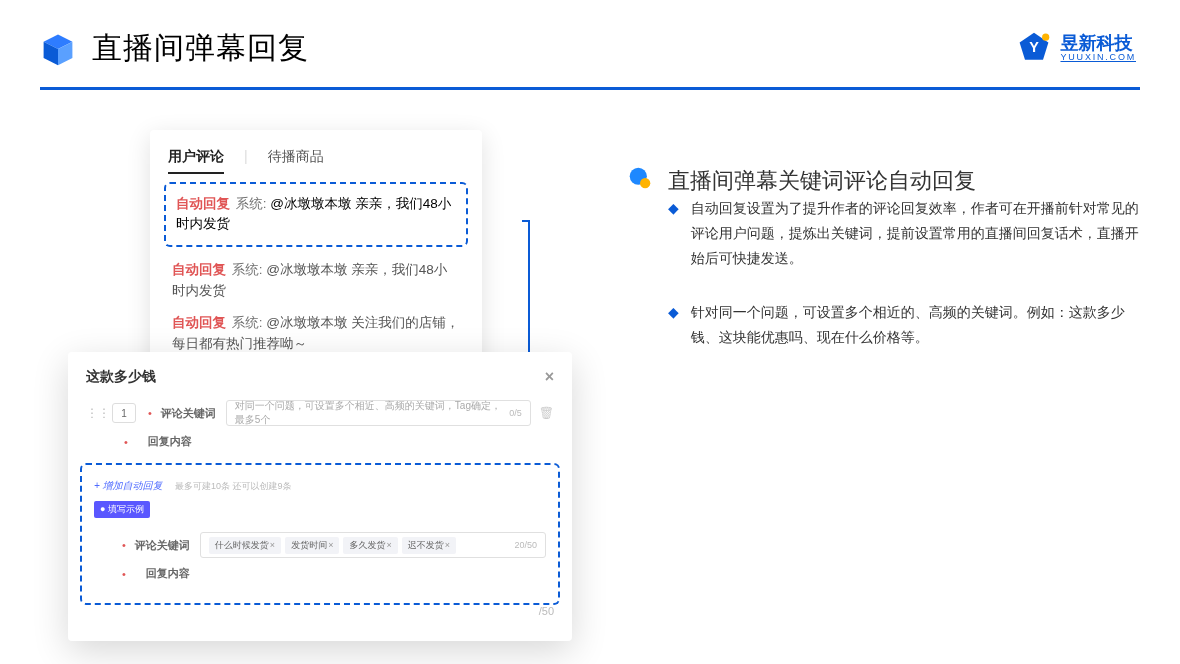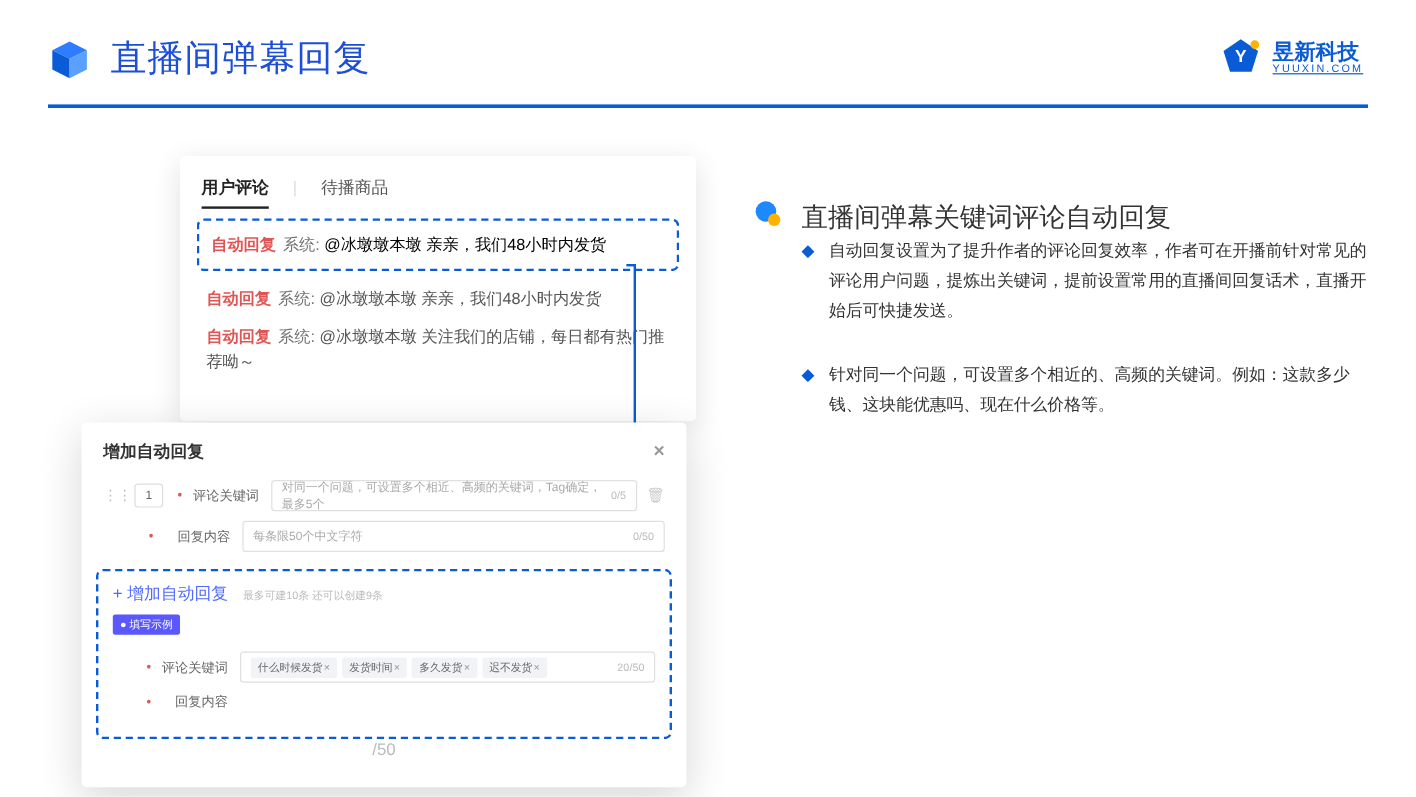--- a/index.html
+++ b/index.html
@@ -5,33 +5,33 @@
   * { box-sizing: border-box; margin: 0; padding: 0; }
   body {
     width: 1180px; height: 664px;
     font-family: "Microsoft YaHei", "PingFang SC", sans-serif;
     background: #fff; position: relative; overflow: hidden;
   }
   
   .header { display: flex; align-items: center; padding: 28px 40px 0 40px; }
   .cube-icon { width: 36px; height: 36px; margin-right: 16px; position: relative; }
   .cube-icon svg { width: 100%; height: 100%; }
-  .title { font-size: 30px; font-weight: 500; color: #1d4ed8; letter-spacing: 1px; }
+  .title { font-size: 30px; font-weight: 500; color: #000000; letter-spacing: 1px; }
   .brand { position: absolute; right: 44px; top: 30px; display: flex; align-items: center; }
   .brand-logo { width: 36px; height: 36px; margin-right: 8px; }
   .brand-text { color: #0a5bd6; font-size: 18px; font-weight: 700; line-height: 1.05; }
   .brand-sub { color: #0a5bd6; font-size: 9px; letter-spacing: 1.8px; text-decoration: underline; }
   .divider { height: 3px; background: #0a5bd6; margin: 18px 40px 0 40px; }
   
   .content { display: flex; padding: 40px 40px 0 40px; }
   .left { width: 520px; position: relative; }
   .right { flex: 1; padding-left: 68px; padding-top: 36px; }
   
   .panel-card {
-    width: 430px; margin-left: 110px;
+    width: 332px; margin-left: 110px;
     background: #fff; box-shadow: 0 6px 24px rgba(0,0,0,.12);
     border-radius: 4px; padding: 18px 18px 28px 18px;
   }
   .tabs { display: flex; gap: 20px; font-size: 14px; color: #555; margin-bottom: 16px; }
   .tab-active { font-weight: 700; color: #222; position: relative; }
   .tab-active::after { content:""; position:absolute; left:0; right:0; bottom:-8px; height:2px; background:#222; }
   .tab-sep { color: #ddd; }
   .comment-high {
     border: 2px dashed #0a5bd6; border-radius: 6px;
     padding: 10px 10px; margin: 10px -4px 12px -4px;
@@ -45,32 +45,32 @@
     position: absolute; left: 28px; top: 222px; width: 504px;
     background: #fff; box-shadow: 0 10px 36px rgba(0,0,0,.16);
     border-radius: 4px; padding: 16px 18px 24px 18px;
   }
   .modal-head { display: flex; justify-content: space-between; align-items: center; font-size: 14px; color: #333; font-weight: 600; margin-bottom: 14px; }
   .modal-close { color: #999; font-size: 16px; cursor: pointer; }
   .row { display: flex; align-items: center; font-size: 11px; color: #666; margin: 8px 0; }
   .drag { color:#bbb; font-size:12px; margin-right:2px; }
   .num-box { width:24px; height:20px; border:1px solid #ddd; border-radius:3px; display:flex; align-items:center; justify-content:center; font-size:10px; margin-right:12px; }
   .req { color:#e05555; margin-right:4px; }
-  .lbl { width:60px; text-align:right; margin-right:10px; }
+  .lbl { width:60px; text-align:right; margin-right:10px;font-weight:bold; }
   .inp {
     flex: 1; height: 26px; border:1px solid #e0e0e0; border-radius:3px;
     padding: 0 8px; font-size:10px; color:#aaa; display:flex; align-items:center; justify-content:space-between;
   }
   .inp .cnt { color:#bbb; font-size:9px; }
   .trash { color:#ccc; margin-left:8px; font-size:12px; }
   .example-box {
     border:2px dashed #0a5bd6; border-radius:6px;
     margin: 14px -6px -6px -6px; padding: 10px 12px 14px 12px;
   }
-  .addlink { color:#4f6bff; font-size:14px; margin-right:8px; }
+  .addlink { color:#4f6bff; font-size:10px; margin-right:8px;font-style:italic; }
   .hint { color:#bbb; font-size:9px; }
   .badge { display:inline-block; background:#5a57ff; color:#fff; font-size:9px; padding:2px 6px; border-radius:2px; margin:8px 0 6px 0; }
   .chips { display:flex; gap:4px; align-items:center; }
   .chip { display:inline-flex; align-items:center; gap:1px; background:#f2f3f7; color:#666; font-size:9px; padding:2px 6px; border-radius:2px; }
   .chip .x { color:#999; }
   .inp-fill { color:#555; }
   
   .conn-v { position:absolute; left:488px; top:90px; width:2px; height:280px; background:#0a5bd6; }
   .conn-h1 { position:absolute; left:482px; top:90px; width:8px; height:2px; background:#0a5bd6; }
   
@@ -133,41 +133,37 @@
         <span class="sys">系统:</span>
         <span>@冰墩墩本墩 关注我们的店铺，每日都有热门推荐呦～</span>
       </div>
     </div>
 
     <div class="conn-h1"></div>
     <div class="conn-v"></div>
 
     <div class="modal">
       <div class="modal-head">
-        <span>增加自动回复</span>
+        <span>这款多少钱</span>
         <span class="modal-close">×</span>
       </div>
       <div class="row">
         <span class="drag">⋮⋮</span>
         <div class="num-box">1</div>
         <span class="req">•</span>
         <span class="lbl">评论关键词</span>
         <div class="inp">
           <span>对同一个问题，可设置多个相近、高频的关键词，Tag确定，最多5个</span>
           <span class="cnt">0/5</span>
         </div>
         <span class="trash">🗑</span>
       </div>
       <div class="row" style="padding-left:38px;">
         <span class="req">•</span>
         <span class="lbl">回复内容</span>
-        <div class="inp">
-          <span>每条限50个中文字符</span>
-          <span class="cnt">0/50</span>
-        </div>
       </div>
 
       <div class="example-box">
         <div>
           <span class="addlink">+ 增加自动回复</span>
           <span class="hint">最多可建10条 还可以创建9条</span>
         </div>
         <div class="badge">● 填写示例</div>
         <div class="row" style="padding-left:28px;">
           <span class="req">•</span>
@@ -192,21 +188,21 @@
                 </span>
             </span>
             <span class="cnt">20/50</span>
           </div>
         </div>
         <div class="row" style="padding-left:28px;">
           <span class="req">•</span>
           <span class="lbl">回复内容</span>
         </div>
       </div>
-      <div style="text-align:center; font-size:14px; color:#bbb; margin-top:6px;">/50</div>
+      <div style="text-align:right; font-size:11px; color:#bbb; margin-top:6px;">/50</div>
     </div>
   </div>
 
   <div class="right">
     <div class="sec-head">
       <div class="bubble">
         <svg viewBox="0 0 28 28">
             <circle cx="12" cy="12" r="10" fill="#1e88ff"></circle>
             <circle cx="20" cy="20" r="6" fill="#ffb300"></circle>
           </svg>

